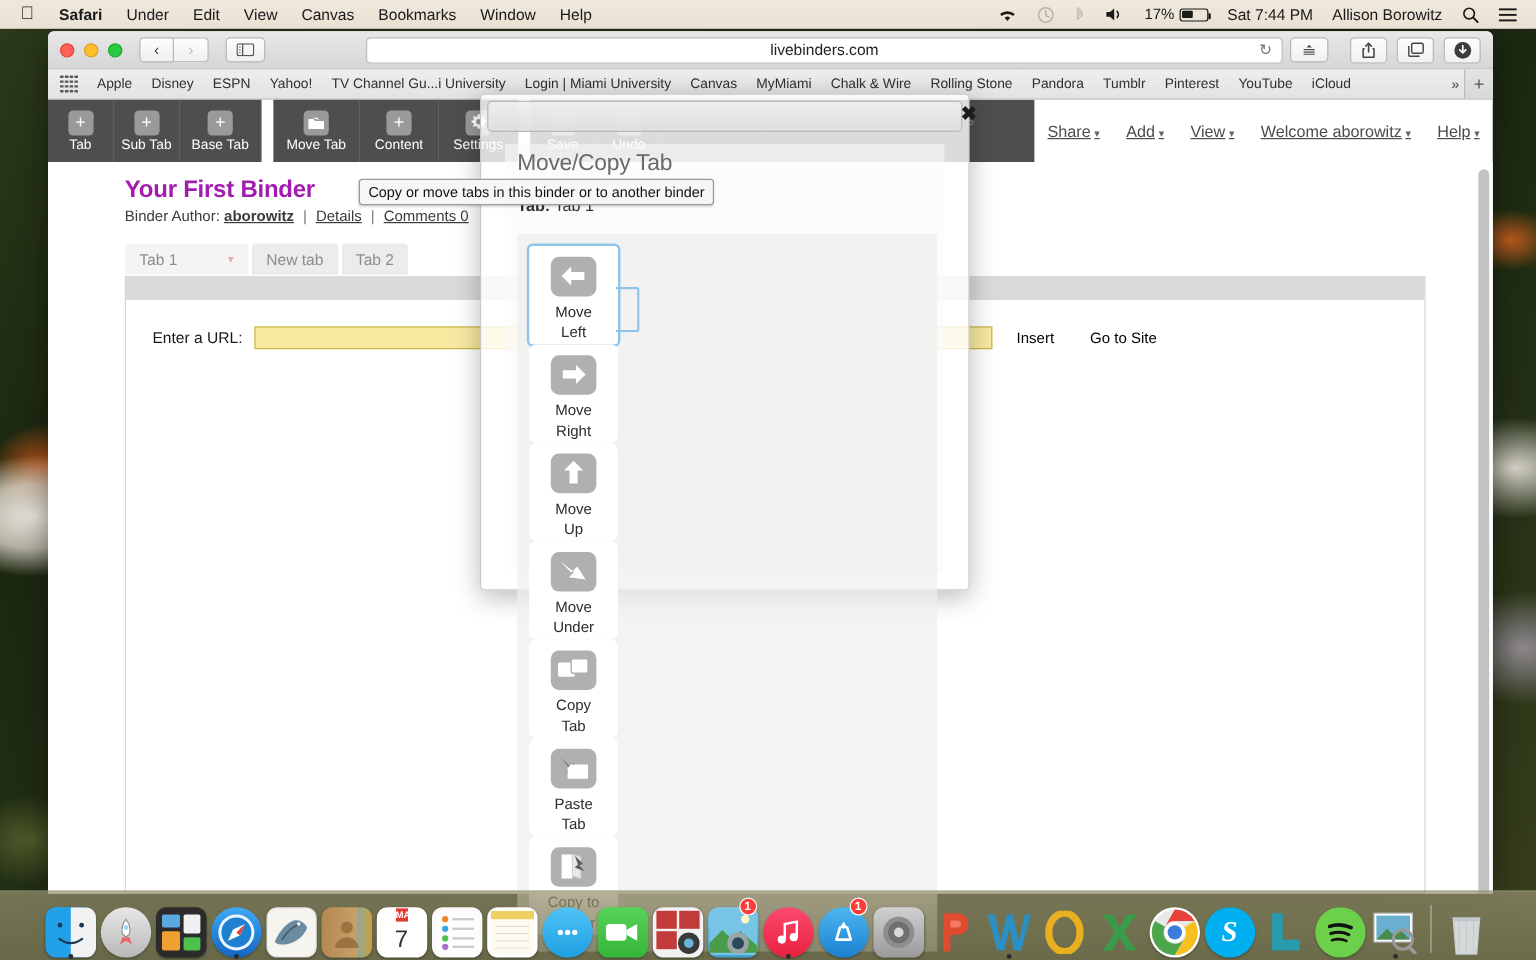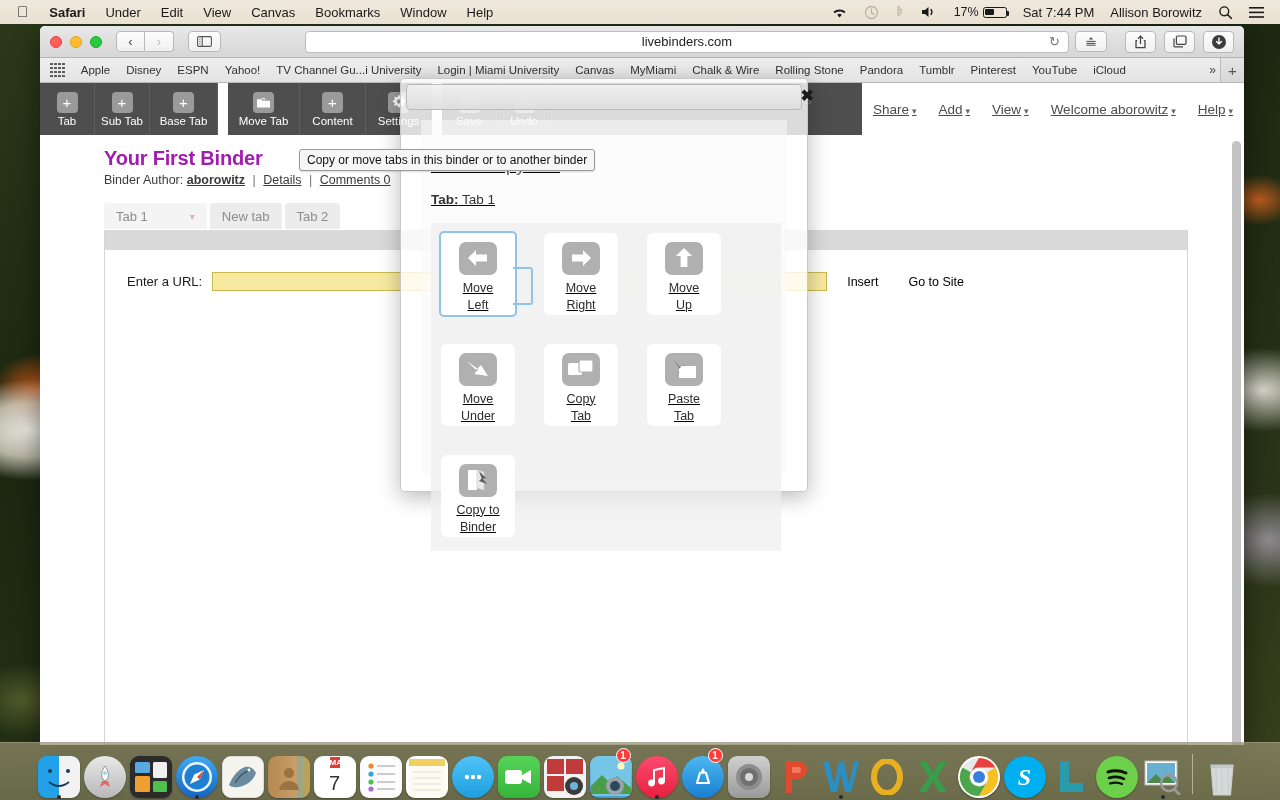--- a/index.html
+++ b/index.html
@@ -239,39 +239,39 @@
   }
   #modal-close {
     position: absolute; right: -13px; top: 3px;
     font-size: 16px; font-weight: bold; color: #1c1c1c;
     line-height: 1; cursor: pointer;
   }
   #modal-body {
     margin: 10px 20px 0 20px;
     height: 355px;
     background: rgba(250,250,250,0.55);
-    padding: 34px 0 0 0;
-    text-decoration: underline;
+    padding: 6px 0 0 0;
   }
   #modal-title {
     font-size: 19px; color: #6a6a6a; font-weight: normal;
     padding-left: 10px; letter-spacing: -.2px;
   }
   #modal-tab {
     padding-left: 10px; margin-top: 16px;
     font-size: 13.5px; color: #333;
   }
   #modal-tab b { font-weight: bold; }
   #btn-grid {
     margin: 16px 10px 0 10px;
     background: rgba(238,238,238,0.72);
     padding: 10px 0 14px 0;
     display: flex; flex-wrap: wrap;
-    gap: 29px; padding-left: 10px;
+    gap: 0; padding-left: 10px;
     width: 350px;
+    flex-direction: column;
   }
   .mcbtn {
     width: 74px; height: 82px;
     background: #fff; border-radius: 6px;
     display: flex; flex-direction: column; align-items: center;
     padding-top: 9px;
     font-size: 12.5px; color: #2c2c2c; line-height: 1.42;
     text-align: center;
     position: relative;
   }

